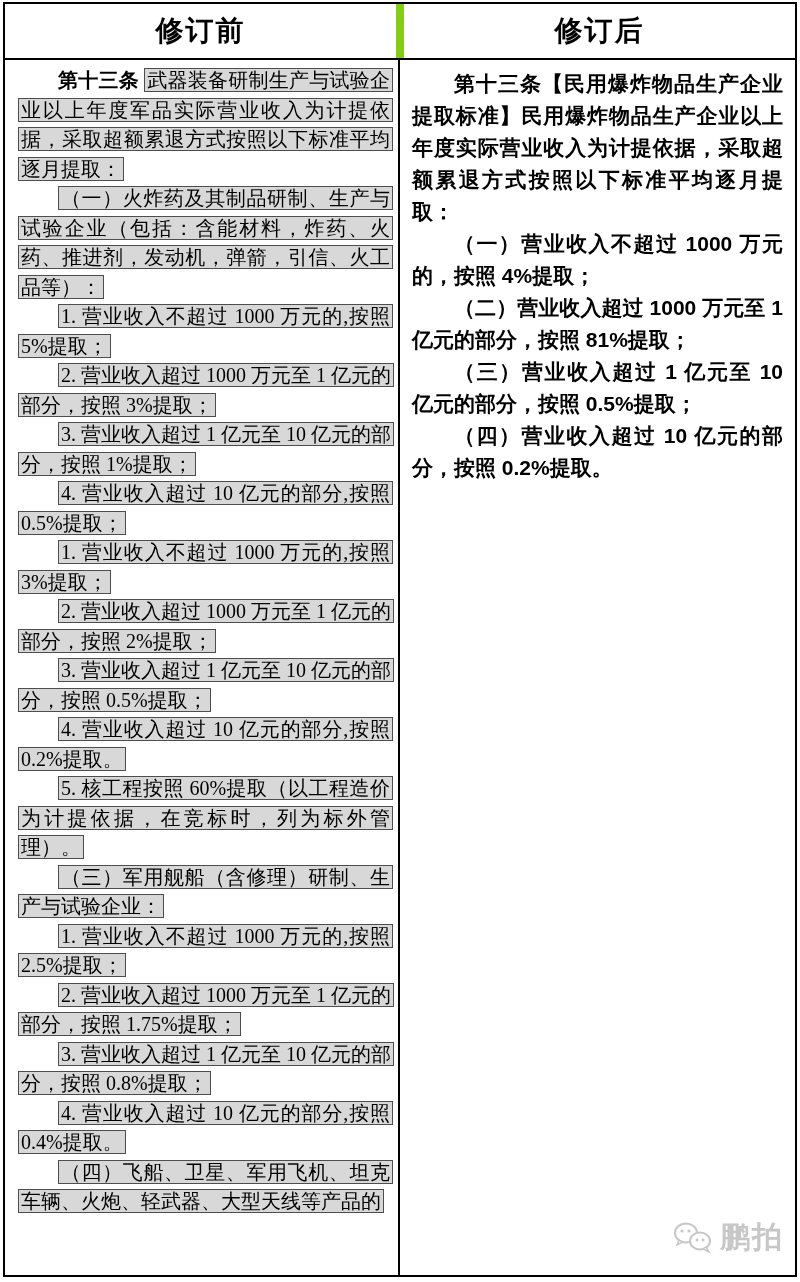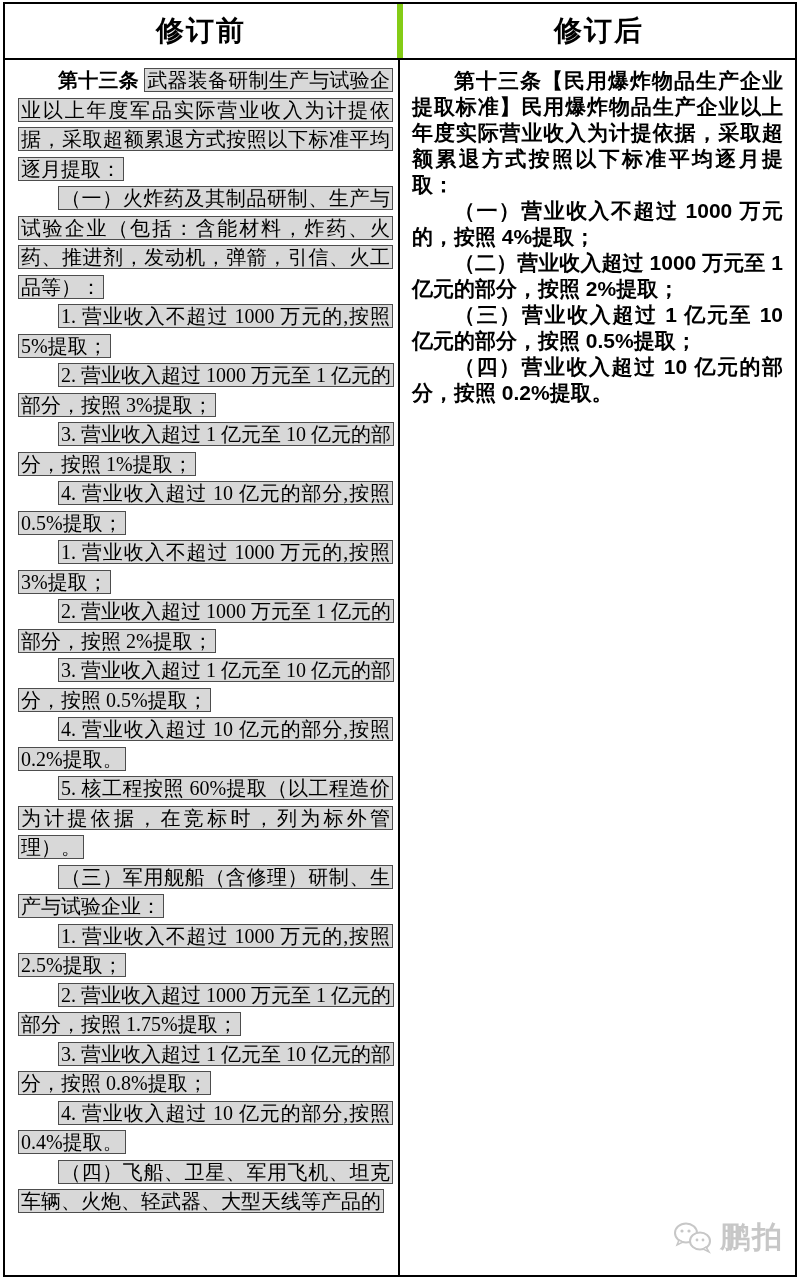--- a/index.html
+++ b/index.html
@@ -23,35 +23,35 @@
     border-bottom:2px solid #000;
     flex:0 0 auto;
   }
   .th{
     flex:1 1 50%;
     display:flex;align-items:center;justify-content:center;
     font-weight:bold;
     font-size:28px;
     letter-spacing:2px;
   }
-  .th.first{border-right:6px solid #84cc16;}
+  .th.first{border-right:8px solid #84cc16;}
   .tbody{display:flex;flex:1 1 auto;min-height:0;}
   .td{box-sizing:border-box;width:50%;overflow:hidden;}
   .td.before{
     border-right:2px solid #000;
     padding:6px 5px 0 13px;
     font-size:20px;
     line-height:29.5px;
   }
   .td.after{
     padding:8px 12px 0 12px;
     font-family:"Liberation Sans","DejaVu Sans",sans-serif;
     font-weight:bold;
     font-size:21px;
-    line-height:26px;
+    line-height:32px;
   }
   .bp,.ap{
     margin:0;
     text-align:justify;
     text-indent:2em;
   }
   .bp b.lead{font-weight:bold;}
   .hl{
     background:#d8d8d8;
     border:1px solid #4d4d4d;
@@ -97,21 +97,21 @@
           <p class="bp"><span class="hl">（三）军用舰船（含修理）研制、生产与试验企业：</span></p>
           <p class="bp"><span class="hl">1. 营业收入不超过 1000 万元的,按照 2.5%提取；</span></p>
           <p class="bp"><span class="hl">2. 营业收入超过 1000 万元至 1 亿元的部分，按照 1.75%提取；</span></p>
           <p class="bp"><span class="hl">3. 营业收入超过 1 亿元至 10 亿元的部分，按照 0.8%提取；</span></p>
           <p class="bp"><span class="hl">4. 营业收入超过 10 亿元的部分,按照 0.4%提取。</span></p>
           <p class="bp"><span class="hl">（四）飞船、卫星、军用飞机、坦克车辆、火炮、轻武器、大型天线等产品的</span></p>
         </div>
       <div class="td after" id="after-cell">
           <p class="ap"><b class="lead">第十三条</b><span>【民用爆炸物品生产企业提取标准】民用爆炸物品生产企业以上年度实际营业收入为计提依据，采取超额累退方式按照以下标准平均逐月提取：</span></p>
           <p class="ap"><span>（一）营业收入不超过 1000 万元的，按照 4%提取；</span></p>
-          <p class="ap"><span>（二）营业收入超过 1000 万元至 1 亿元的部分，按照 2%提取；</span></p>
+          <p class="ap"><span>（二）营业收入超过 1000 万元至 1 亿元的部分，按照 81%提取；</span></p>
           <p class="ap"><span>（三）营业收入超过 1 亿元至 10 亿元的部分，按照 0.5%提取；</span></p>
           <p class="ap"><span>（四）营业收入超过 10 亿元的部分，按照 0.2%提取。</span></p>
         </div>
     </div>
   </div>
 
   <div class="watermark">
     <span style="display:inline-flex;">
       <svg width="42" height="34" viewBox="0 0 42 34">
         <g stroke="#c7c7c7" stroke-width="2" fill="#ffffff">

